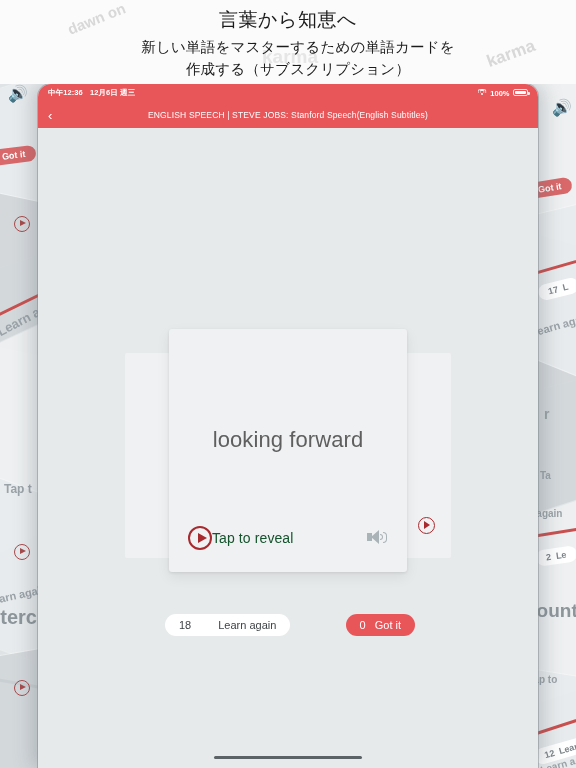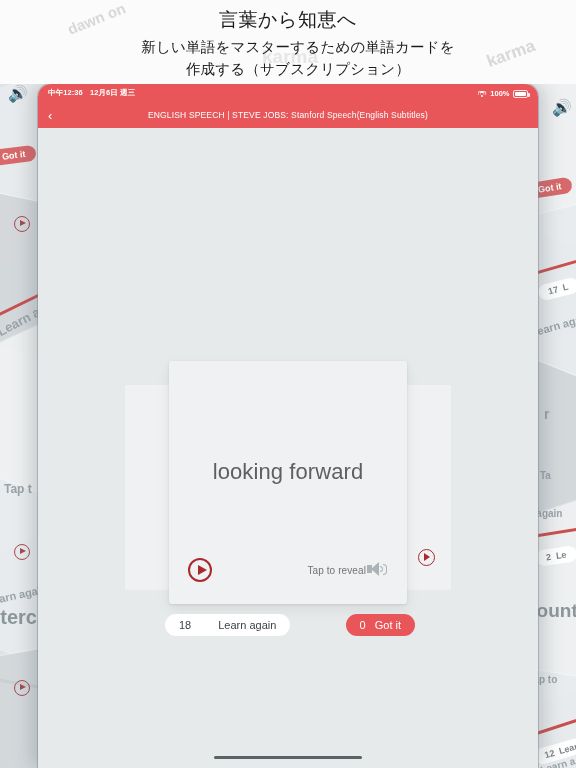--- a/index.html
+++ b/index.html
@@ -82,21 +82,21 @@
   }
 
   
   #status-bar{
     position:relative; height:18px; background:#e8565a;
     display:flex; align-items:center; justify-content:space-between;
     padding:0 10px;
     color:#fff; font-size:7.5px; font-weight:700;
   }
   #status-left{ display:flex; gap:7px; align-items:center; letter-spacing:.1px;}
-  #status-right{ display:flex; gap:3.5px; align-items:flex-end; }
+  #status-right{ display:flex; gap:3.5px; align-items:flex-start; }
   .wifi-glyph{ display:inline-block; width:9px; height:7px; position:relative; }
   .wifi-glyph i{
     position:absolute; left:50%; top:0; transform:translateX(-50%);
     border:1.2px solid #fff; border-bottom:none; border-radius:50% 50% 0 0;
   }
   .wifi-glyph i:nth-child(1){ width:9px; height:4px; }
   .wifi-glyph i:nth-child(2){ width:5px; height:2.5px; top:1.8px; }
   .wifi-glyph i:nth-child(3){
     width:2px; height:2px; top:4.2px; border-radius:50%;
     background:#fff; border:none;
@@ -128,21 +128,21 @@
   }
 
   
   #app-body{
     position:absolute; left:0; top:44px; width:500px; height:640px;
     background:#e7eaeb;
   }
 
   
   #card-deck{
-    position:absolute; left:0; top:0; width:500px; height:480px;margin-top:32px;
+    position:absolute; left:0; top:0; width:500px; height:480px;
   }
   .peek-card{
     position:absolute; top:225px; width:45px; height:205px;
     background:#f0f1f2; border-radius:2px;
   }
   #peek-left{ left:87px; }
   #peek-right{ left:368px; }
   #peek-right .peek-play{
     position:absolute; left:12px; bottom:24px;
     width:17px; height:17px; border-radius:50%;
@@ -173,22 +173,22 @@
   #card-play{
     width:24px; height:24px; border-radius:50%;
     border:2px solid #a8292e; position:relative; cursor:pointer; flex:0 0 auto;
   }
   #card-play:after{
     content:""; position:absolute; left:7.5px; top:4.6px;
     border-left:9px solid #a8292e;
     border-top:5.4px solid transparent; border-bottom:5.4px solid transparent;
   }
   #card-hint{
-    flex:1 1 auto; text-align:right;
-    font-size:10px; color:#737373; letter-spacing:.1px;
+    flex:1 1 auto; text-align:left;
+    font-size:14px; color:#14532d; letter-spacing:.1px;
   }
   #card-speaker{
     flex:0 0 auto; width:22px; height:22px; position:relative; cursor:pointer;
   }
   #card-speaker .cone{
     position:absolute; left:1px; top:6px; width:5px; height:8px;
     background:#aab3b7;
   }
   #card-speaker .horn{
     position:absolute; left:5px; top:3px;

